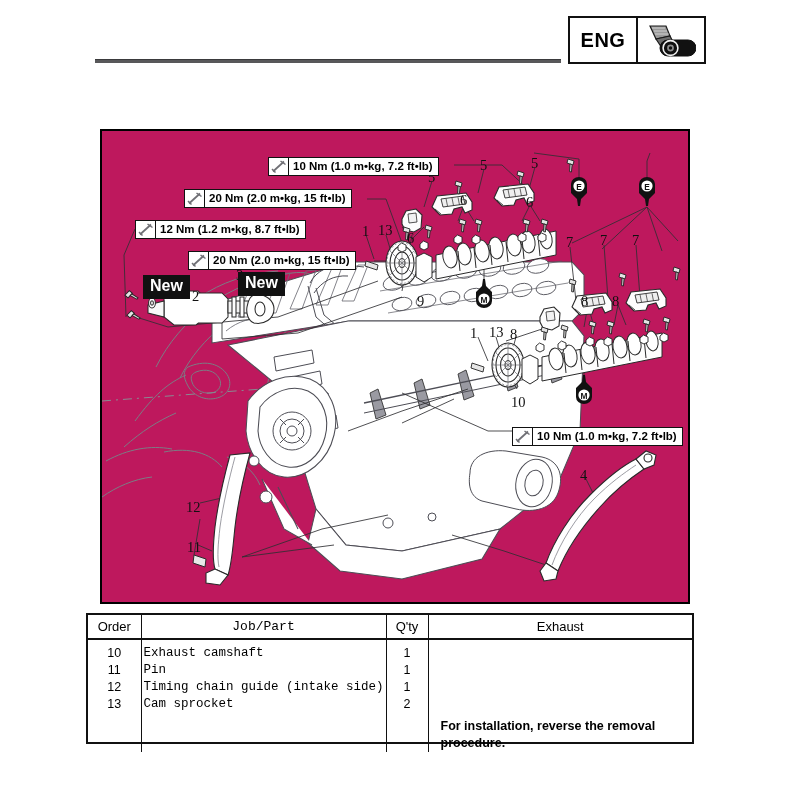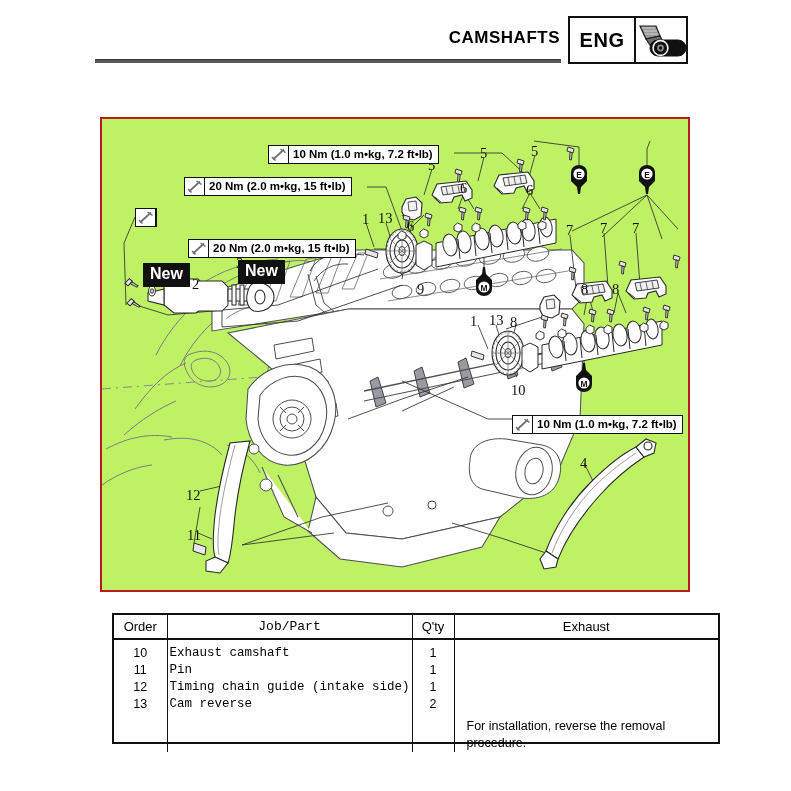--- a/index.html
+++ b/index.html
@@ -30,45 +30,45 @@
   #header-rule {
     position: absolute;
     left: 95px; top: 59px;
     width: 466px; height: 4px;
     background: #58585a;
     border-top: 1px solid #3a3a3c;
   }
   #eng-box {
     position: absolute;
     left: 568px; top: 16px;
-    width: 120px; height: 48px;
+    width: 138px; height: 48px;
     border: 2px solid #111;
     background: #fff;
     display: flex;
     align-items: stretch;
   }
   #eng-label {
     width: 66px;
     display: flex; align-items: center; justify-content: center;
     font-size: 20px; font-weight: bold; letter-spacing: 0.5px;
     color: #000;
   }
   #eng-divider { width: 2px; background: #111; }
   #eng-icon-cell {
     flex: 1;
     display: flex; align-items: center; justify-content: center;
   }
 
   
   #diagram-frame {
     position: absolute;
-    left: 100px; top: 117px;
+    left: 100px; top: 129px;
     width: 590px; height: 475px;
-    border: 2px solid #b91c1c;
-    background: #bef264;
+    border: 2px solid #000000;
+    background: #be185d;
     overflow: hidden;
   }
   #diagram-svg { position: absolute; left: 0; top: 0; }
 
   
   .torque-box {
     position: absolute;
     height: 19px;
     border: 1.5px solid #111;
     background: #fff;
@@ -118,21 +118,21 @@
   
   .badge {
     position: absolute;
     width: 22px; height: 30px;
     z-index: 38;
   }
 
   
   #parts-table {
     position: absolute;
-    left: 112px; top: 613px;
+    left: 86px; top: 613px;
     width: 608px; height: 131px;
     border: 2px solid #111;
     background: #fff;
   }
   #parts-table table {
     width: 100%; height: 100%;
     border-collapse: collapse;
     font-size: 12.5px;
     color: #000;
   }
@@ -156,28 +156,28 @@
   .col-job   { width: 245px; font-family: Liberation Mono, monospace; }
   .col-qty   { width: 42px; }
   .cell-stack { padding-top: 5px; }
   .cell-stack div { height: 17px; line-height: 17px; }
   .ta-c { text-align: center; }
   .ta-l { text-align: left; padding-left: 2px; }
   .remark-note {
     padding: 78px 8px 0 12px;
     font-size: 12.5px;
     line-height: 1.35;
+    font-weight: bold;
   }
 </style>
 </head>
 <body>
 
 <div id="page">
 
-<div id="header-title">CAMSHAFTS</div>
 <div id="header-rule"></div>
 
 <div id="eng-box">
   <div id="eng-label">ENG</div>
   <div id="eng-divider"></div>
   <div id="eng-icon-cell">
     <svg width="50" height="34" viewBox="0 0 50 34">
       <g>
 
         <path d="M4 3 L20 3 L24 13 L10 16 Z" fill="#9a9a9a" stroke="#1a1a1a" stroke-width="1.2"></path>
@@ -632,20 +632,21 @@
   </div>
 
   <div class="torque-box" style="left:33px; top:89px;">
     <span class="torque-icon">
       <svg width="16" height="13" viewBox="0 0 16 13">
         <path d="M2 11.5 L13 1.5" stroke="#6f6f75" stroke-width="1.7"></path>
         <path d="M9.5 1 L14.5 4.5" stroke="#6f6f75" stroke-width="1.5"></path>
         <path d="M1 9 L4.5 12.5" stroke="#6f6f75" stroke-width="1.5"></path>
       </svg>
     </span>
+    <span class="torque-text">12 Nm (1.2 m•kg, 8.7 ft•lb)</span>
   </div>
 
   <div class="torque-box" style="left:86px; top:120px;">
     <span class="torque-icon">
       <svg width="16" height="13" viewBox="0 0 16 13">
         <path d="M2 11.5 L13 1.5" stroke="#6f6f75" stroke-width="1.7"></path>
         <path d="M9.5 1 L14.5 4.5" stroke="#6f6f75" stroke-width="1.5"></path>
         <path d="M1 9 L4.5 12.5" stroke="#6f6f75" stroke-width="1.5"></path>
       </svg>
     </span>
@@ -739,21 +740,21 @@
             <div>11</div>
             <div>12</div>
             <div>13</div>
           </div>
         </td>
         <td class="col-job">
           <div class="cell-stack ta-l">
             <div>Exhaust camshaft</div>
             <div>Pin</div>
             <div>Timing chain guide (intake side)</div>
-            <div>Cam reverse</div>
+            <div>Cam sprocket</div>
           </div>
         </td>
         <td class="col-qty">
           <div class="cell-stack ta-c">
             <div>1</div>
             <div>1</div>
             <div>1</div>
             <div>2</div>
           </div>
         </td>

